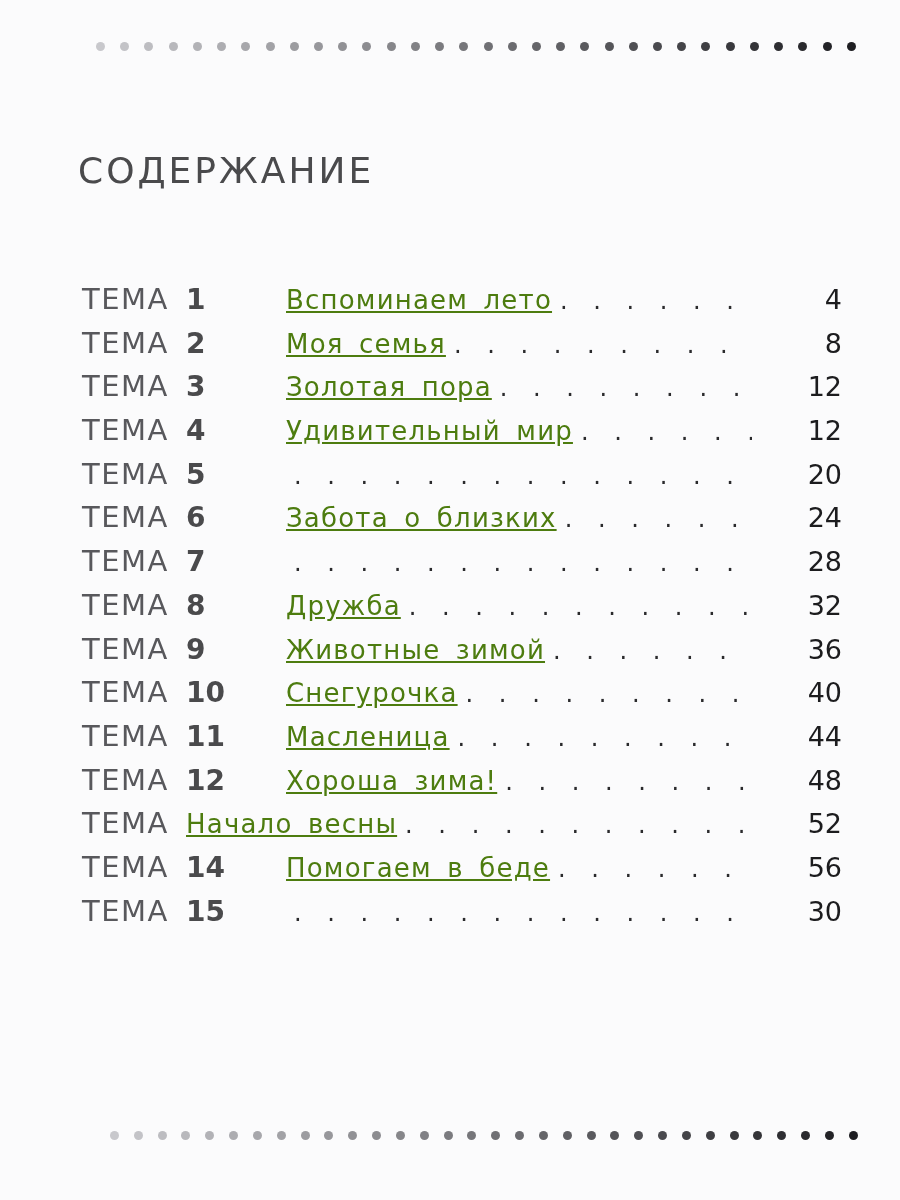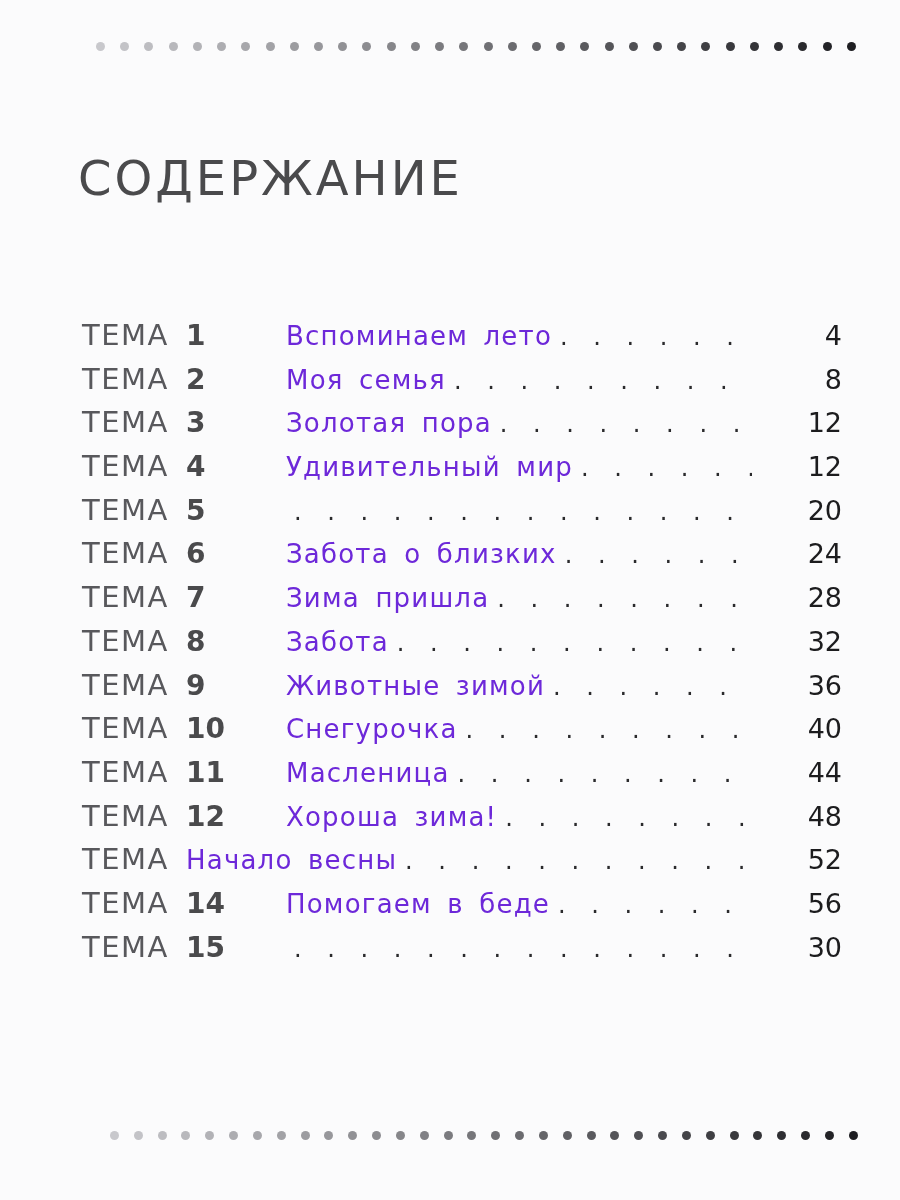--- a/index.html
+++ b/index.html
@@ -30,21 +30,21 @@
       width: 9px;
       height: 9px;
       border-radius: 50%;
       background: #2a2a2c;
     }
     .page-title {
       position: absolute;
       left: 78px;
       top: 150px;
       font-family: "DejaVu Sans", sans-serif;
-      font-size: 48px;
+      font-size: 36px;
       font-weight: normal;
       letter-spacing: 3px;
       color: #4a4a4c;
       margin: 0;
     }
     .toc {
       position: absolute;
       left: 82px;
       top: 278px;
       width: 760px;
@@ -54,43 +54,43 @@
       align-items: baseline;
       height: 43.7px;
       line-height: 43.7px;
     }
     .topic-word {
       width: 100px;
       font-size: 29px;
       letter-spacing: 1.5px;
       color: #58585c;
       font-weight: normal;
-      margin-top: 36px;
     }
     .topic-num {
       width: 100px;
       font-size: 28px;
       font-weight: bold;
       color: #4a4a4c;
       padding-left: 0;
     }
     .toc-row .topic-word { margin-right: 4px; }
     .topic-title-wrap {
       flex: 1;
       display: flex;
       align-items: baseline;
       overflow: hidden;
       white-space: nowrap;
     }
     .topic-title {
       font-size: 26px;
-      color: #6d28d9;
+      color: #4d7c0f;
       letter-spacing: 1.2px;
       word-spacing: 6px;
       white-space: nowrap;
+      text-decoration: underline;
     }
     .leader {
       flex: 1;
       overflow: hidden;
       white-space: nowrap;
       font-size: 24px;
       color: #2a2a2c;
       letter-spacing: 9px;
       padding-left: 8px;
       margin-right: 20px;
@@ -193,30 +193,29 @@
       <span class="topic-title-wrap">
         <span class="topic-title">Забота о близких</span>
         <span class="leader">. . . . . . . . . . . . . . . . . . . . . . . . . . . . . . . . . . . . . . . .</span>
       </span>
       <span class="topic-page">24</span>
     </div>
     <div class="toc-row">
       <span class="topic-word">ТЕМА</span>
       <span class="topic-num">7</span>
       <span class="topic-title-wrap">
-        <span class="topic-title">Зима пришла</span>
         <span class="leader">. . . . . . . . . . . . . . . . . . . . . . . . . . . . . . . . . . . . . . . .</span>
       </span>
       <span class="topic-page">28</span>
     </div>
     <div class="toc-row">
       <span class="topic-word">ТЕМА</span>
       <span class="topic-num">8</span>
       <span class="topic-title-wrap">
-        <span class="topic-title">Забота</span>
+        <span class="topic-title">Дружба</span>
         <span class="leader">. . . . . . . . . . . . . . . . . . . . . . . . . . . . . . . . . . . . . . . .</span>
       </span>
       <span class="topic-page">32</span>
     </div>
     <div class="toc-row">
       <span class="topic-word">ТЕМА</span>
       <span class="topic-num">9</span>
       <span class="topic-title-wrap">
         <span class="topic-title">Животные зимой</span>
         <span class="leader">. . . . . . . . . . . . . . . . . . . . . . . . . . . . . . . . . . . . . . . .</span>

